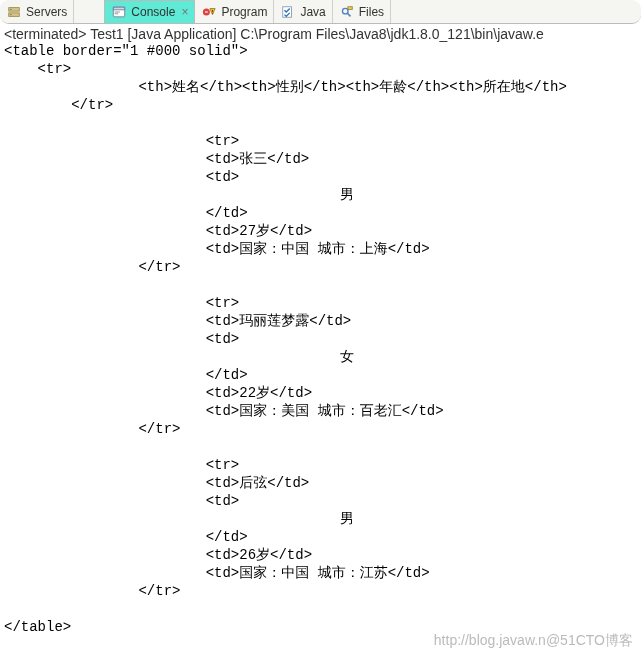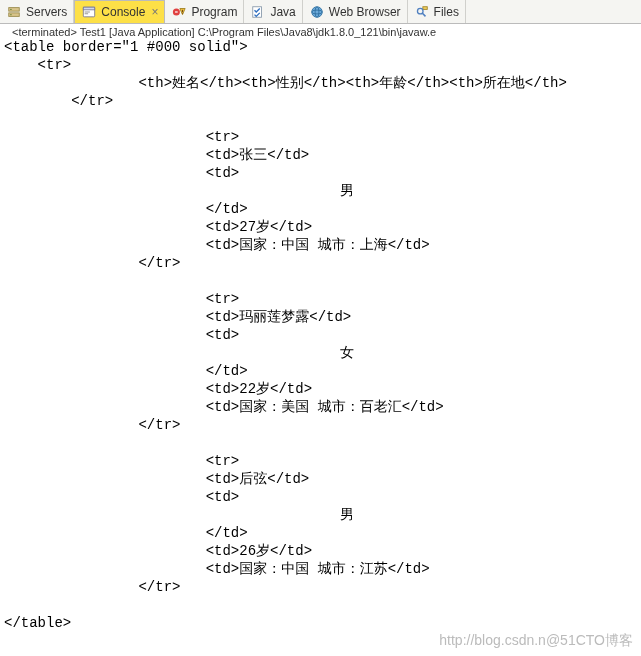--- a/index.html
+++ b/index.html
@@ -15,58 +15,59 @@
   }
   .tabbar {
     display: flex;
     align-items: stretch;
     height: 24px;
     background: #f5f5f2;
     border-bottom: 1px solid #bbb;
     user-select: none;
     overflow: hidden;
     white-space: nowrap;
+    border-radius: 9px;
   }
   .tab {
     display: flex;
     align-items: center;
     padding: 0 6px;
     gap: 4px;
     font-size: 12px;
     color: #333;
     border-right: 1px solid #d0d0cc;
     background: #f5f5f2;
     cursor: default;
   }
   .tab.active {
-    background: #fde047;
+    background: #5eead4;
     border-top: 1px solid #bbb;
     border-left: 1px solid #bbb;
     border-right: 1px solid #bbb;
     position: relative;
     top: 0;
+    margin-left: 30px;
   }
   .tab .close {
     font-family: Arial;
     color: #777;
     margin-left: 2px;
   }
   .icon {
     display: inline-flex;
     width: 16px;
     height: 16px;
     align-items: center;
     justify-content: center;
   }
   .status-line {
-    font-size: 11px;
+    font-size: 14px;
     color: #333;
     padding: 2px 4px 0 4px;
     white-space: nowrap;
-    margin-left: 8px;
   }
   .console-output {
     font-family: Consolas, "Courier New", monospace;
     font-size: 14px;
     color: #000;
     padding: 0 4px 4px 4px;
     line-height: 18px;
     white-space: pre;
   }
   .watermark {
@@ -126,30 +127,20 @@
     <span class="icon">
       <svg viewBox="0 0 16 16" width="14" height="14">
           <rect x="2" y="2" width="10" height="12" fill="#fff" stroke="#8899aa"></rect>
           <path d="M4 6 L6 8 L10 4" stroke="#3070c0" stroke-width="1.6" fill="none"></path>
           <path d="M4 11 L6 13 L10 9" stroke="#3070c0" stroke-width="1.6" fill="none"></path>
         </svg>
     </span>
     <span>Java</span>
   </div>
 
-  <div class="tab">
-    <span class="icon">
-      <svg viewBox="0 0 16 16" width="14" height="14">
-          <circle cx="8" cy="8" r="6" fill="#6aa8d8" stroke="#3070a0"></circle>
-          <ellipse cx="8" cy="8" rx="6" ry="2.2" fill="none" stroke="#3070a0"></ellipse>
-          <ellipse cx="8" cy="8" rx="2.2" ry="6" fill="none" stroke="#3070a0"></ellipse>
-        </svg>
-    </span>
-    <span>Web Browser</span>
-  </div>
 
   <div class="tab">
     <span class="icon">
       <svg viewBox="0 0 16 16" width="14" height="14">
           <rect x="9" y="2" width="5" height="3" fill="#f0d060" stroke="#a08020"></rect>
           <circle cx="6" cy="7" r="3.2" fill="none" stroke="#5080c0" stroke-width="1.5"></circle>
           <line x1="8.2" y1="9.2" x2="12" y2="13" stroke="#5080c0" stroke-width="1.8"></line>
         </svg>
     </span>
     <span>Files</span>
@@ -186,13 +177,13 @@
                         &lt;td&gt;后弦&lt;/td&gt;
                         &lt;td&gt;
                                         男
                         &lt;/td&gt;
                         &lt;td&gt;26岁&lt;/td&gt;
                         &lt;td&gt;国家：中国 城市：江苏&lt;/td&gt;
                 &lt;/tr&gt;
 
 &lt;/table&gt;</div>
 
-<div class="watermark">http://blog.csdn.n@51CTO博客</div>
+<div class="watermark">http://blog.javaw.n@51CTO博客</div>
 
 </body></html>

